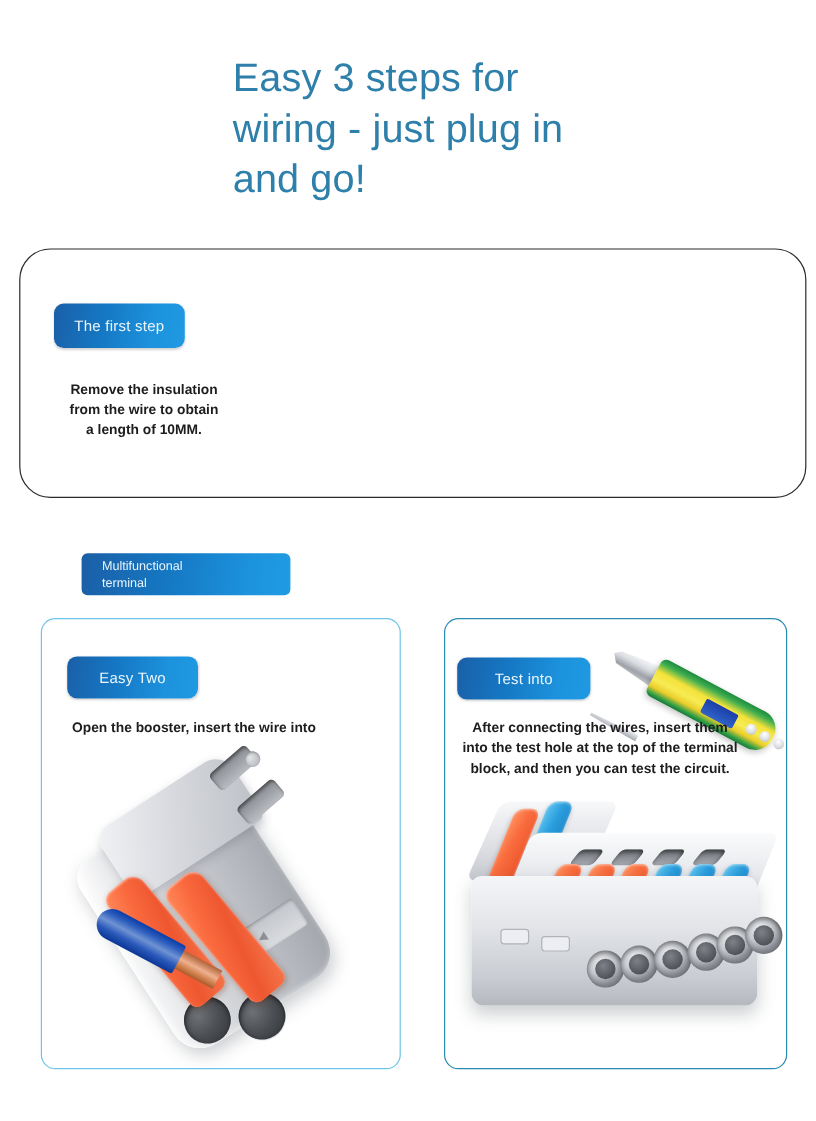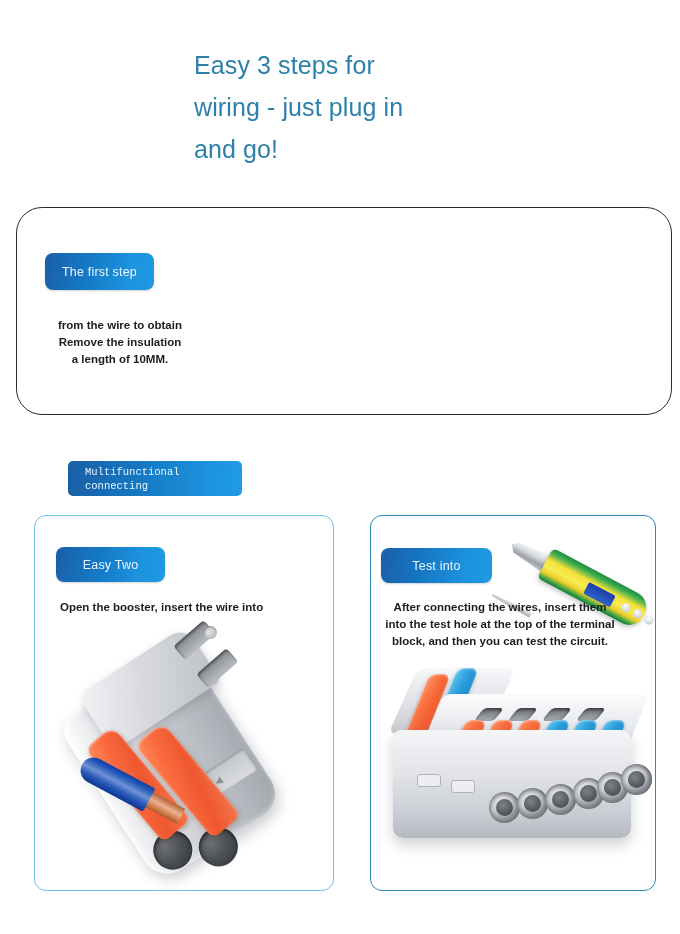--- a/index.html
+++ b/index.html
@@ -14,21 +14,21 @@
     overflow: hidden;
     font-family: "Liberation Sans", sans-serif;
     -webkit-font-smoothing: antialiased;
   }
 
   
   .headline {
     position: absolute;
     left: 194px; top: 44px;
     width: 300px;
-    font-size: 25px;
+    font-size: 33px;
     line-height: 42px;
     font-weight: 400;
     color: #2e80ab;
     letter-spacing: 0.1px;
   }
   .headline span { display: block; white-space: nowrap; }
 
   
   .panel-one {
     position: absolute;
@@ -82,21 +82,21 @@
     left: 68px; top: 461px;
     width: 174px; height: 35px;
     border-radius: 5px;
     background: linear-gradient(95deg, #1b5fa6 0%, #1577c2 40%, #1d92dd 80%, #1f9ce4 100%);
     color: #e6f4fc;
     font-size: 10.5px;
     line-height: 14px;
     padding: 4px 0 0 17px;
     z-index: 6;
   }
-  .tag-multi span { display: block; font-family: Liberation Mono, monospace; }
+  .tag-multi span { display: block; }
 
   
   .card {
     position: absolute;
     top: 515px;
     height: 376px;
     background: #ffffff;
     border-radius: 12px;
     overflow: hidden;
   }
@@ -370,28 +370,28 @@
 <div class="panel-one">
   
   
 </div>
 
 <div class="badge badge-one">
   <span>The first step</span>
 </div>
 
 <div class="caption caption-one">
+  <span>Remove the insulation</span>
   <span>from the wire to obtain</span>
-  <span>Remove the insulation</span>
   <span>a length of 10MM.</span>
 </div>
 
 <div class="tag-multi">
   <span>Multifunctional</span>
-  <span>connecting</span>
+  <span>terminal</span>
 </div>
 
 <div class="card card-left">
   <div class="photo-left">
     <div class="conn2">
       <div class="conn2-body">
         <div class="hole h1"></div>
         <div class="hole h2"></div>
         <div class="conn2-arrow"></div>
       </div>

